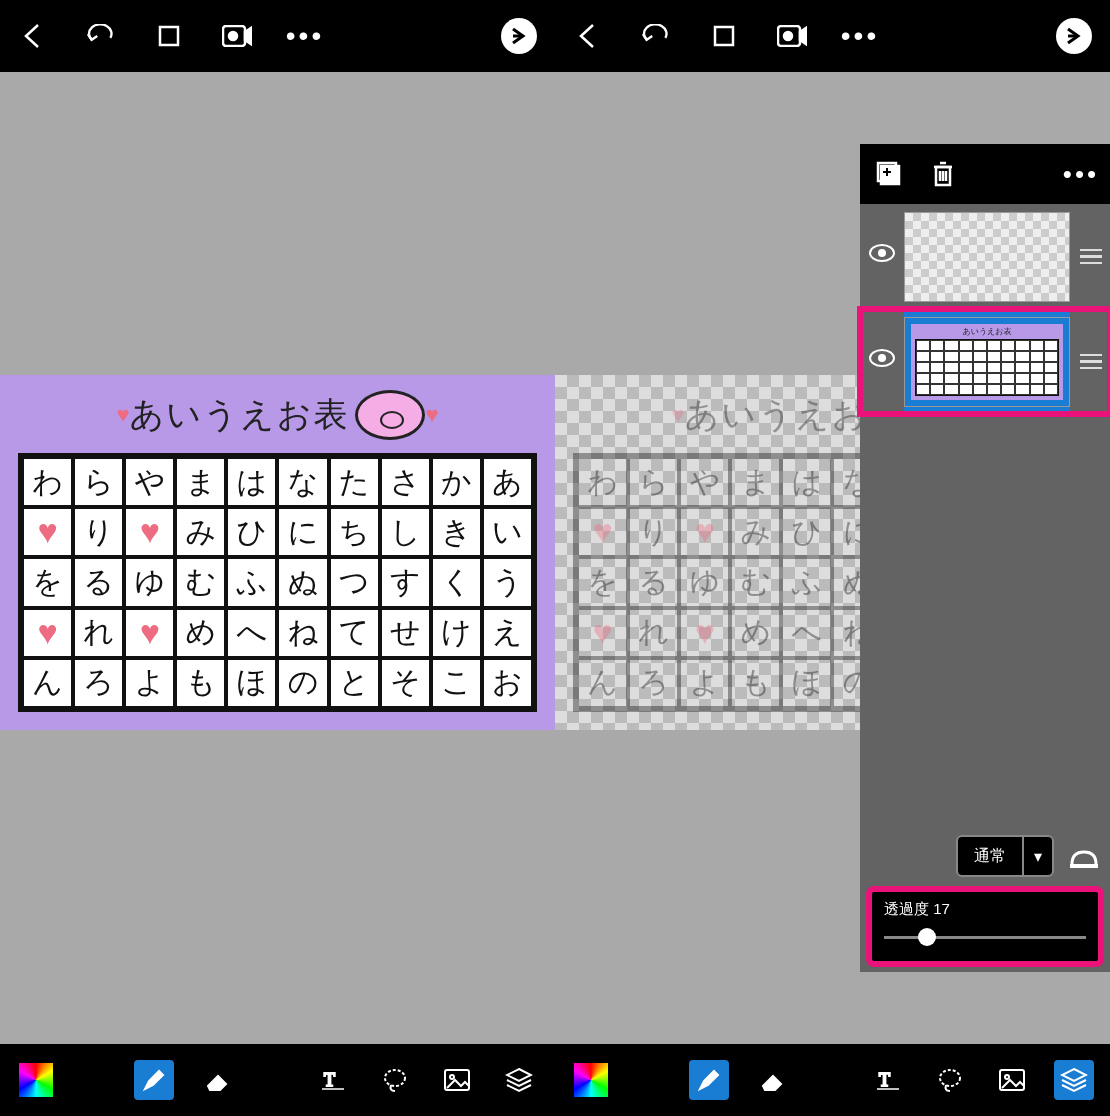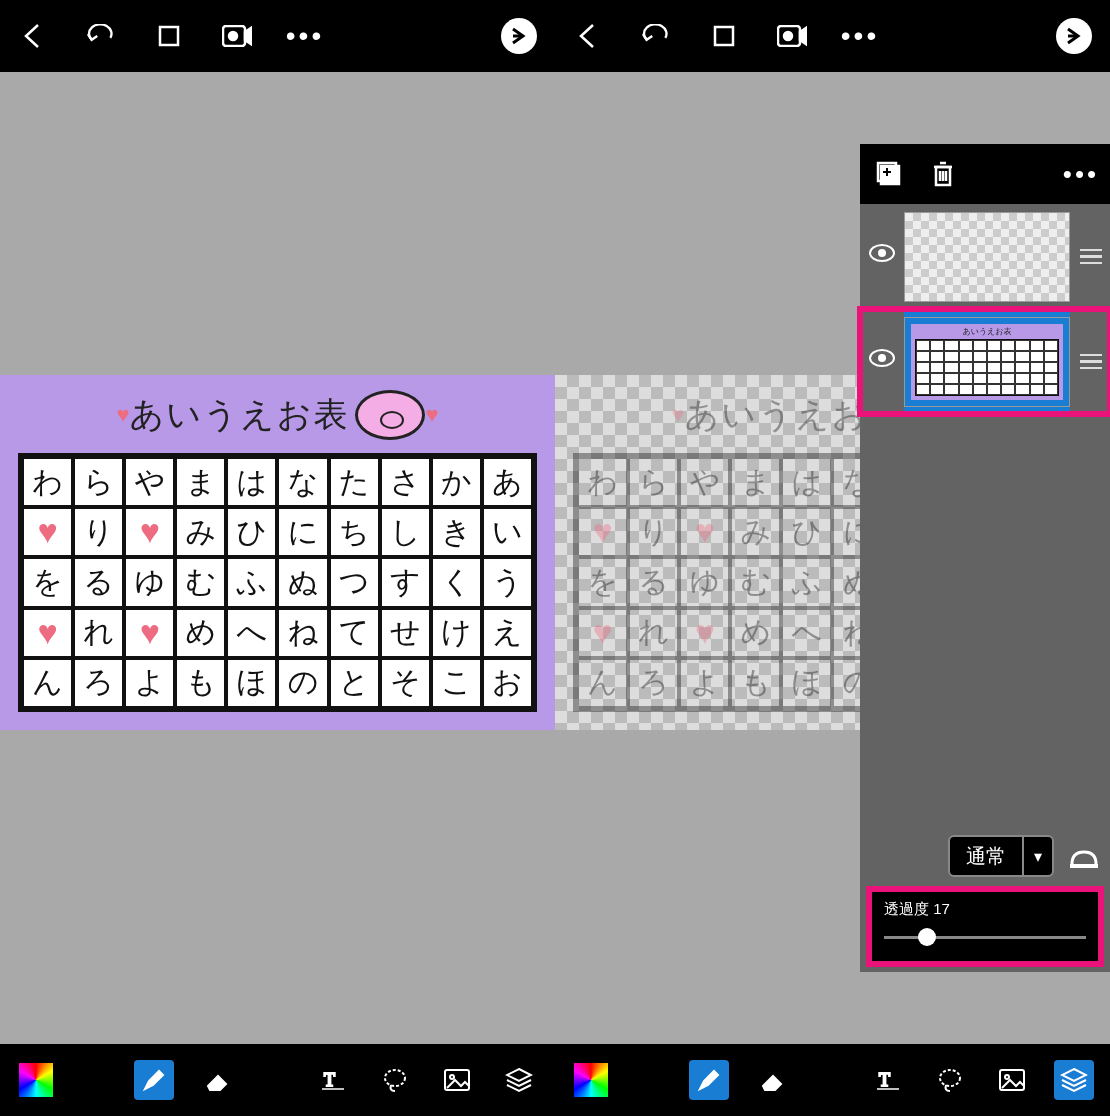--- a/index.html
+++ b/index.html
@@ -59,24 +59,24 @@
   .layer-item.selected .layer-thumb-wrap { background:#1a7dd4; }
   .layer-thumb-wrap { flex:1; height:100%; display:flex; align-items:center; justify-content:center;}
   .layer-item.selected { outline:6px solid #e9137a; outline-offset:-3px; }
   .drag-handle { width:26px; display:flex; flex-direction:column; gap:4px; align-items:center; justify-content:center;}
   .drag-handle span { display:block; width:22px; height:2.5px; background:#ddd; }
 
   
   .blend-panel { position:absolute; right:0; bottom:72px; width:250px; height:140px; display:flex; flex-direction:column; padding:0 6px; gap:6px; }
   .blend-row { display:flex; gap:10px; align-items:center; justify-content:flex-end; height:48px;}
   .blend-select { border:2px solid #888; border-radius:6px; height:42px; display:flex; align-items:center; background:#000; }
-  .blend-select .lbl { padding:0 16px; font-size:20px; color:#fff; }
+  .blend-select .lbl { padding:0 16px; font-size:16px; color:#fff; }
   .blend-select .dd { width:30px; border-left:2px solid #888; display:flex; align-items:center; justify-content:center; color:#fff; height:100%; }
   .clip-icon { width:40px; height:40px; display:flex; align-items:center; justify-content:center;}
-  .opacity-box { border:6px solid #e9137a; border-radius:0; background:#000; padding:8px 12px 14px; }
+  .opacity-box { border:6px solid #e9137a; border-radius:8px; background:#000; padding:8px 12px 14px; }
   .opacity-label { color:#fff; font-size:15px; margin-bottom:8px;}
   .slider { position:relative; height:20px; }
   .slider-track { position:absolute; top:9px; left:0; right:0; height:3px; background:#888; }
   .slider-thumb { position:absolute; top:1px; width:18px; height:18px; border-radius:50%; background:#fff; }
 
   .mini-chart { position:absolute; inset:6px 6px 6px 6px; background:#b799e8; display:flex; flex-direction:column; align-items:center; }
   .mini-chart .t { font-size:8px; color:#222; margin-top:2px;}
   .mini-grid { flex:1; margin:2px 4px 4px; align-self:stretch; display:grid; grid-template-columns:repeat(10,1fr); grid-template-rows:repeat(5,1fr); border:1.5px solid #111; background:#fff;}
   .mini-grid div { border:0.5px solid #333; }
 </style>

